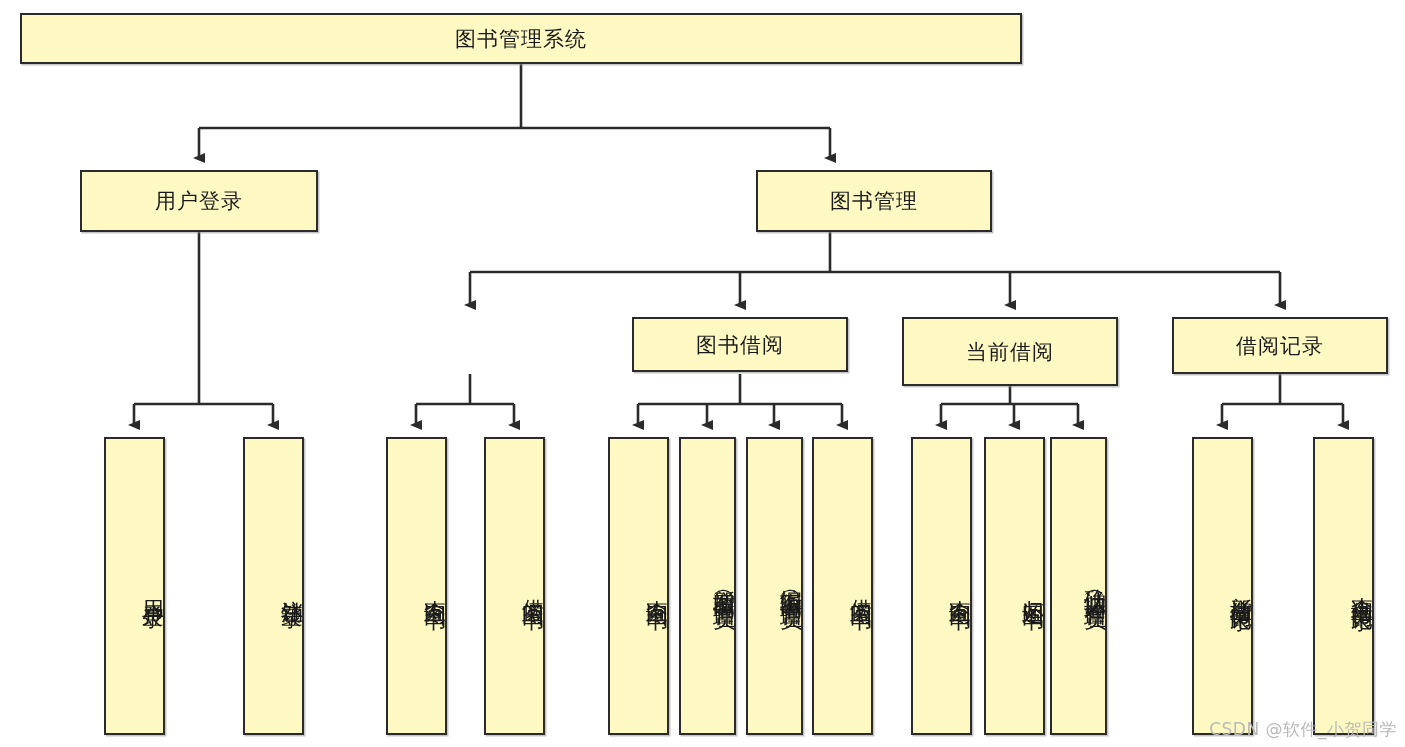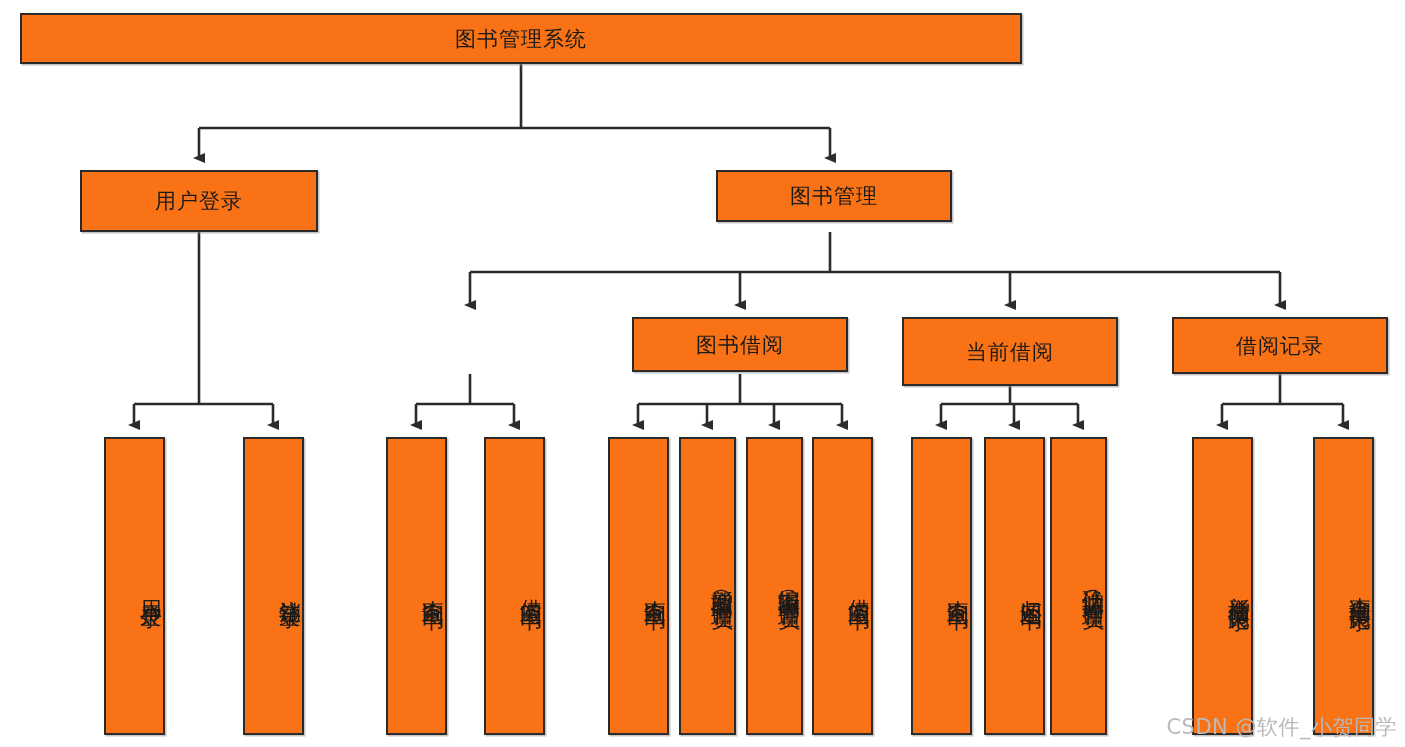--- a/index.html
+++ b/index.html
@@ -24,26 +24,27 @@
     position: absolute;
     left: 0; top: 0;
     width: 1405px;
     height: 747px;
     pointer-events: none;
   }
   .node {
     position: absolute;
     box-sizing: border-box;
     border: 2px solid #2b2b2b;
-    background: #f97316;
+    background: #fef9c3;
     color: #1a1a1a;
     display: flex;
     align-items: center;
     justify-content: center;
     box-shadow: 1.5px 1.5px 0 rgba(150,150,150,0.55);
+    font-family: Liberation Mono, monospace;
   }
   .node-h {
     font-size: 21px;
     letter-spacing: 1px;
     white-space: nowrap;
   }
   .node-v {
     writing-mode: vertical-rl;
     text-orientation: upright;
     align-items: flex-start;
@@ -57,21 +58,21 @@
   }
   .node-v .vtext {
     writing-mode: vertical-rl;
     text-orientation: upright;
   }
   .watermark {
     position: absolute;
     right: 8px;
     bottom: 6px;
     color: #b9b9b9;
-    font-size: 21px;
+    font-size: 17px;
     letter-spacing: 0.5px;
     white-space: nowrap;
     user-select: none;
   }
 </style>
 </head>
 <body>
 
 <div id="canvas">
 
@@ -125,21 +126,21 @@
     </g>
   </svg>
 
   <div class="node node-h" style="left:20px; top:13px; width:1002px; height:51px;">
     <span>图书管理系统</span>
   </div>
 
   <div class="node node-h" style="left:80px; top:170px; width:238px; height:62px;">
     <span>用户登录</span>
   </div>
-  <div class="node node-h" style="left:716px; top:170px; width:236px; height:52px;">
+  <div class="node node-h" style="left:756px; top:170px; width:236px; height:62px;">
     <span>图书管理</span>
   </div>
 
   <div class="node node-h" style="left:632px; top:317px; width:216px; height:55px;">
     <span>图书借阅</span>
   </div>
   <div class="node node-h" style="left:902px; top:317px; width:216px; height:69px;">
     <span>当前借阅</span>
   </div>
   <div class="node node-h" style="left:1172px; top:317px; width:216px; height:57px;align-items:center;">

